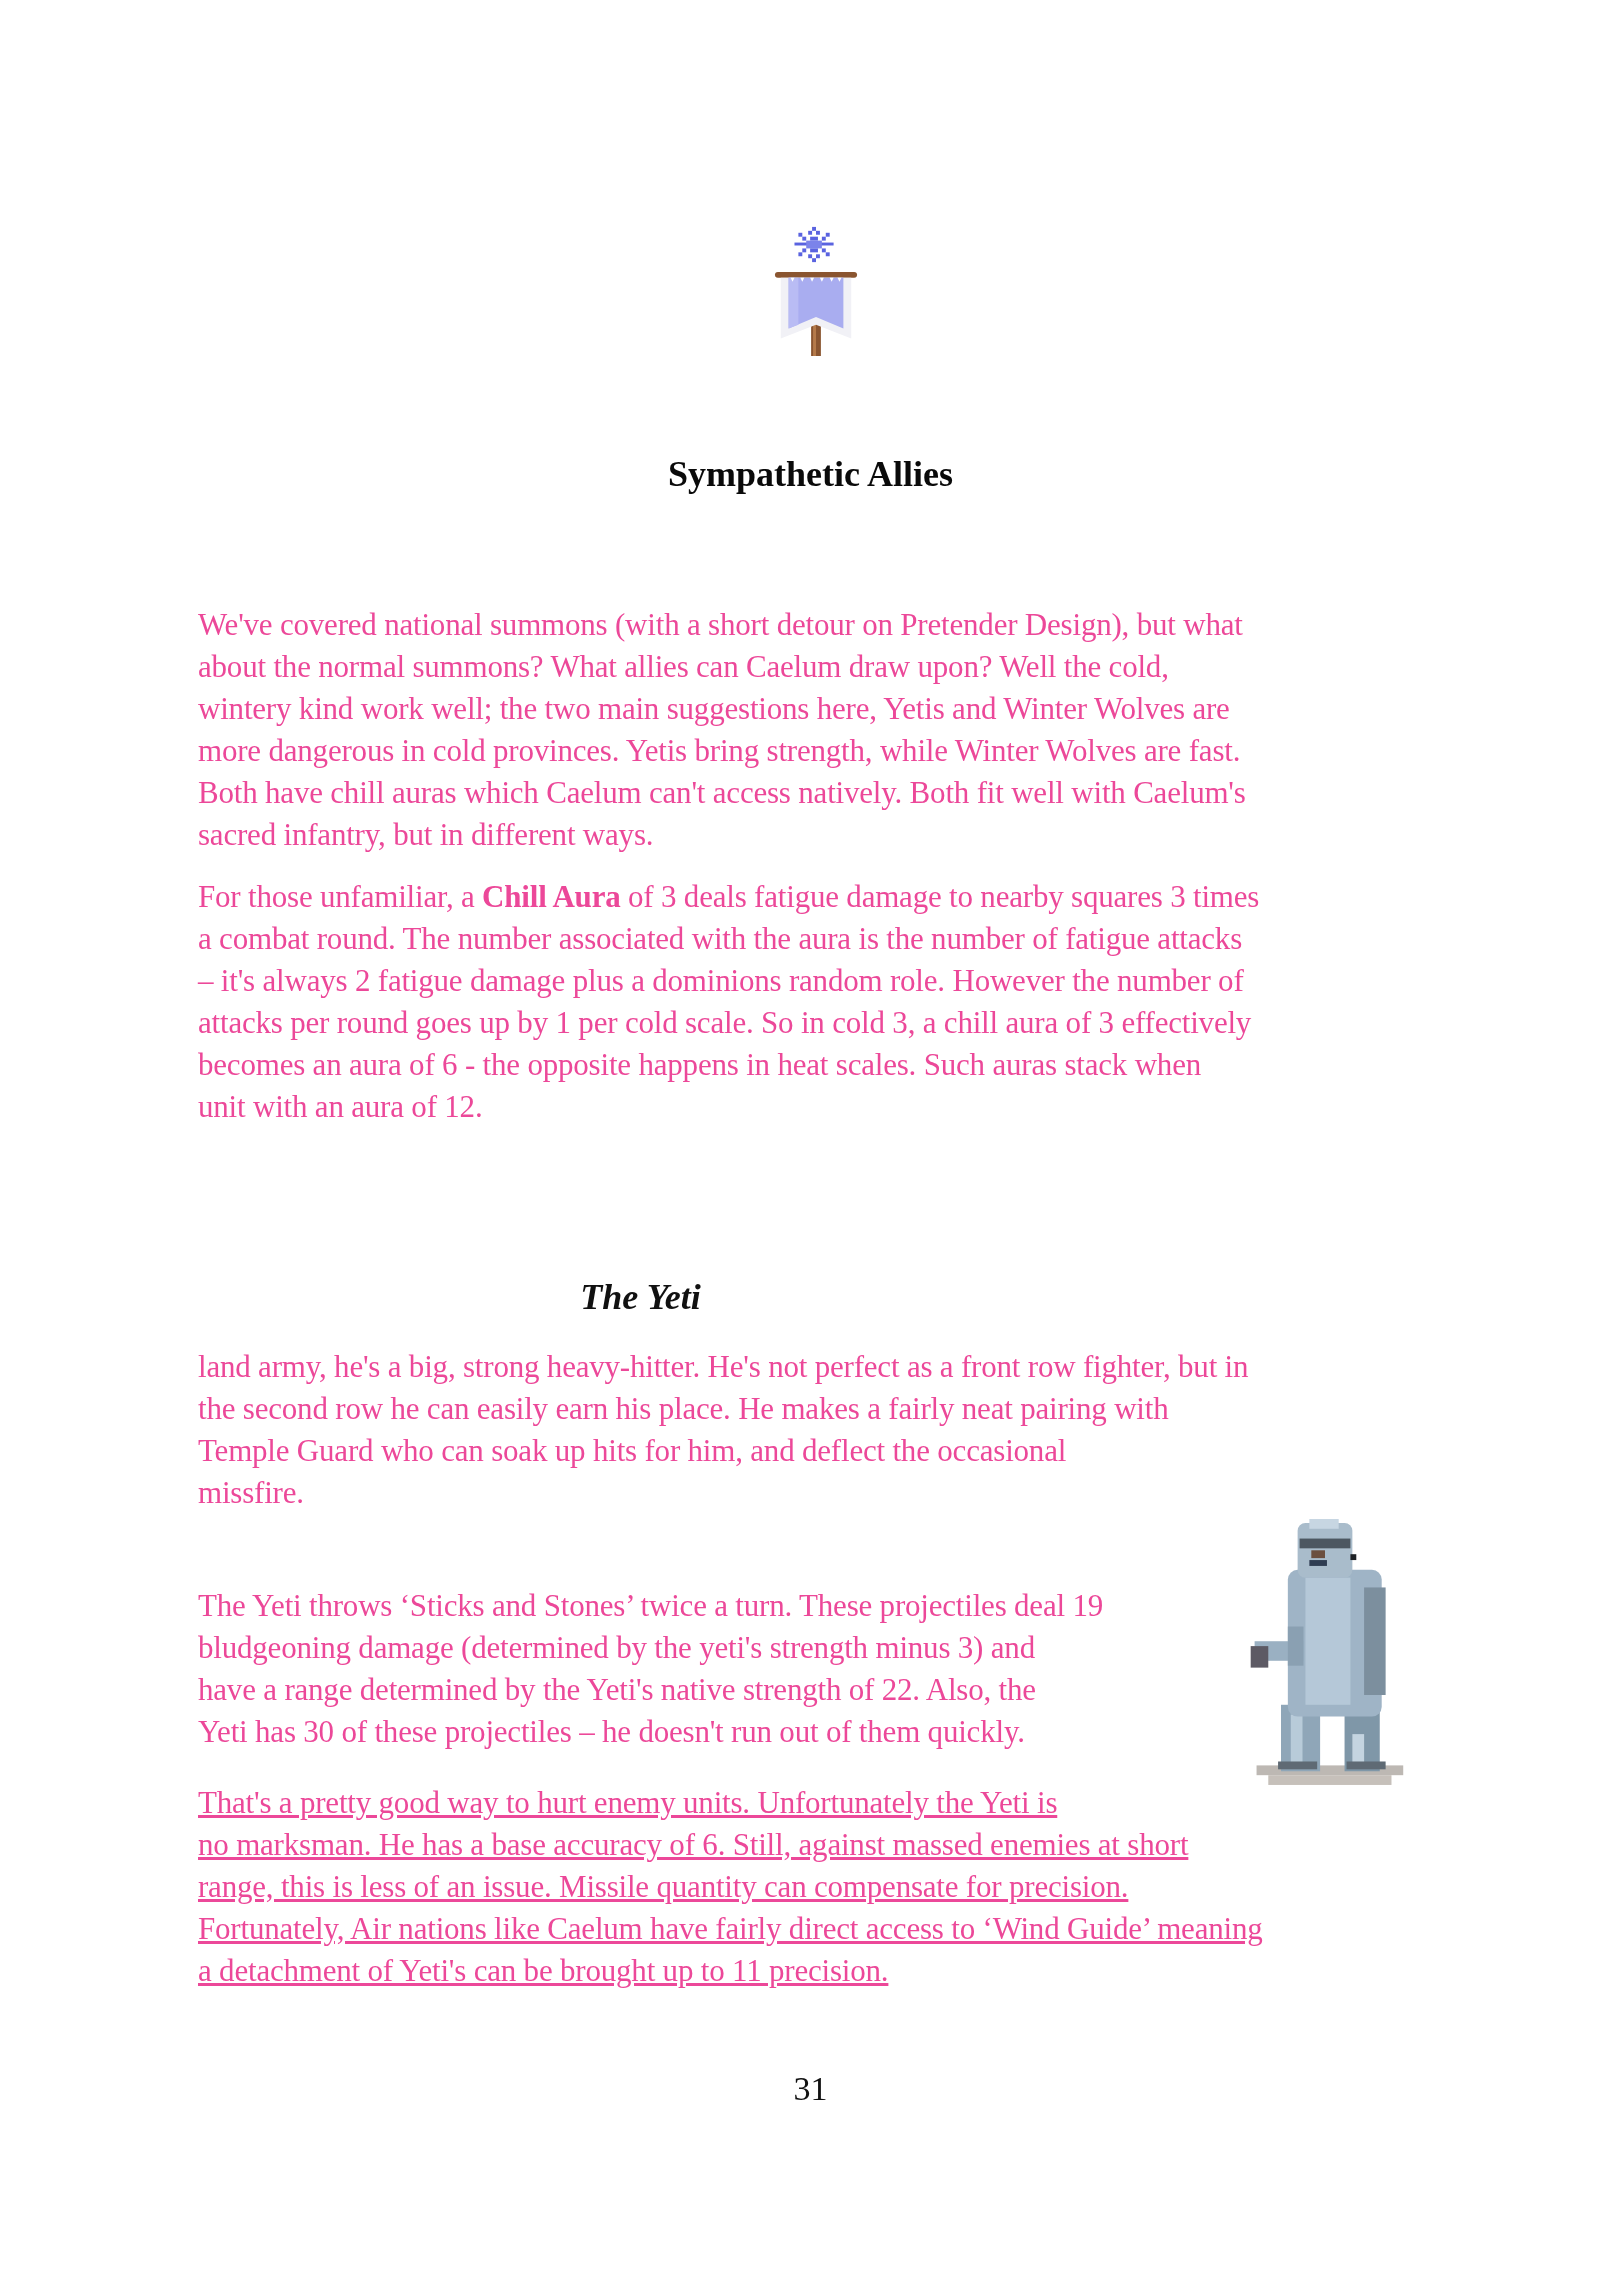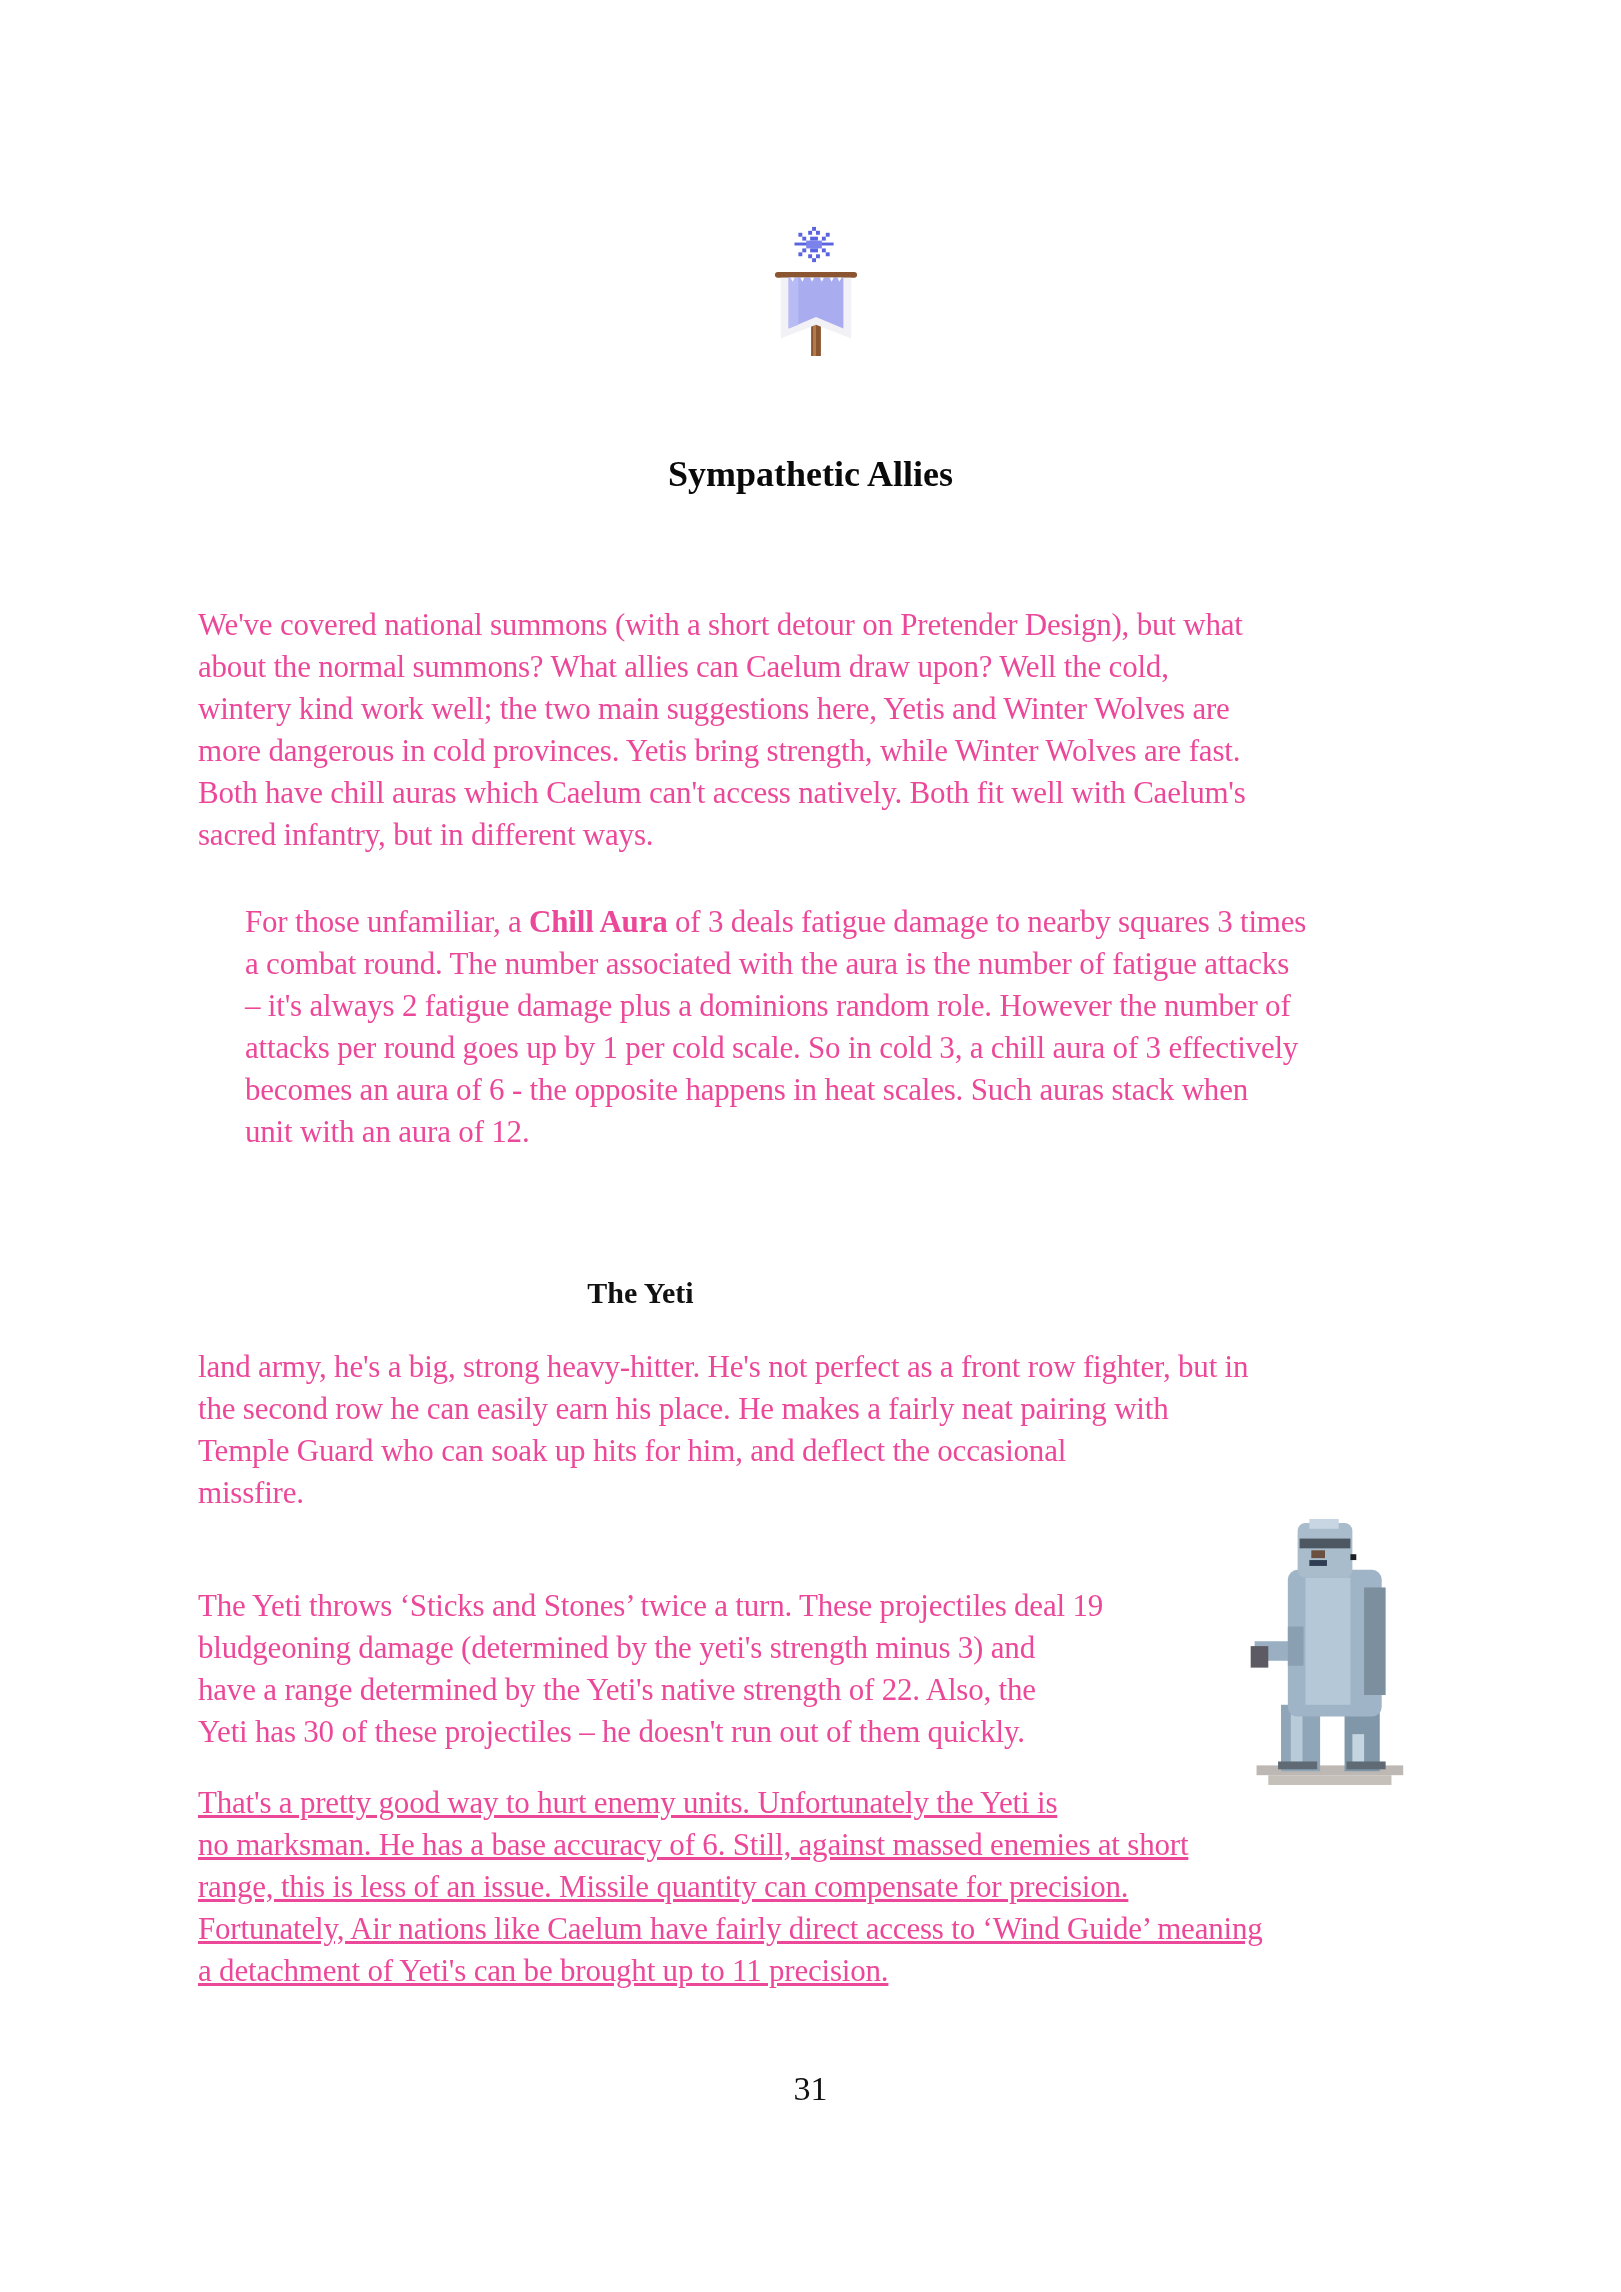--- a/index.html
+++ b/index.html
@@ -36,30 +36,31 @@
     .para {
       position: absolute;
       left: 198px;
       margin: 0;
       font-size: 31px;
       line-height: 42px;
       color: #ec4899;
       letter-spacing: -0.2px;
     }
     .p1 { top: 604px; width: 1245px; }
-    .p2 { top: 901px; width: 1245px; margin-left: 47px; }
+    .p2 { top: 876px; width: 1245px; }
     .subheading {
       position: absolute;
       left: 0;
       width: 1281px;
       top: 1276px;
       text-align: center;
       font-weight: bold;
-      font-size: 30px;
-      margin: 0;
+      font-size: 36px;
+      margin: 0;
+      font-style: italic;
     }
     .p3 { top: 1346px; width: 1245px; }
     .p4 { top: 1585px; width: 1059px; }
     .p5 { top: 1782px; width: 1245px; text-decoration: underline; }
     .line { display: block; white-space: nowrap; }
     .yeti {
       position: absolute;
       left: 1237px;
       top: 1509px;
       width: 176px;

